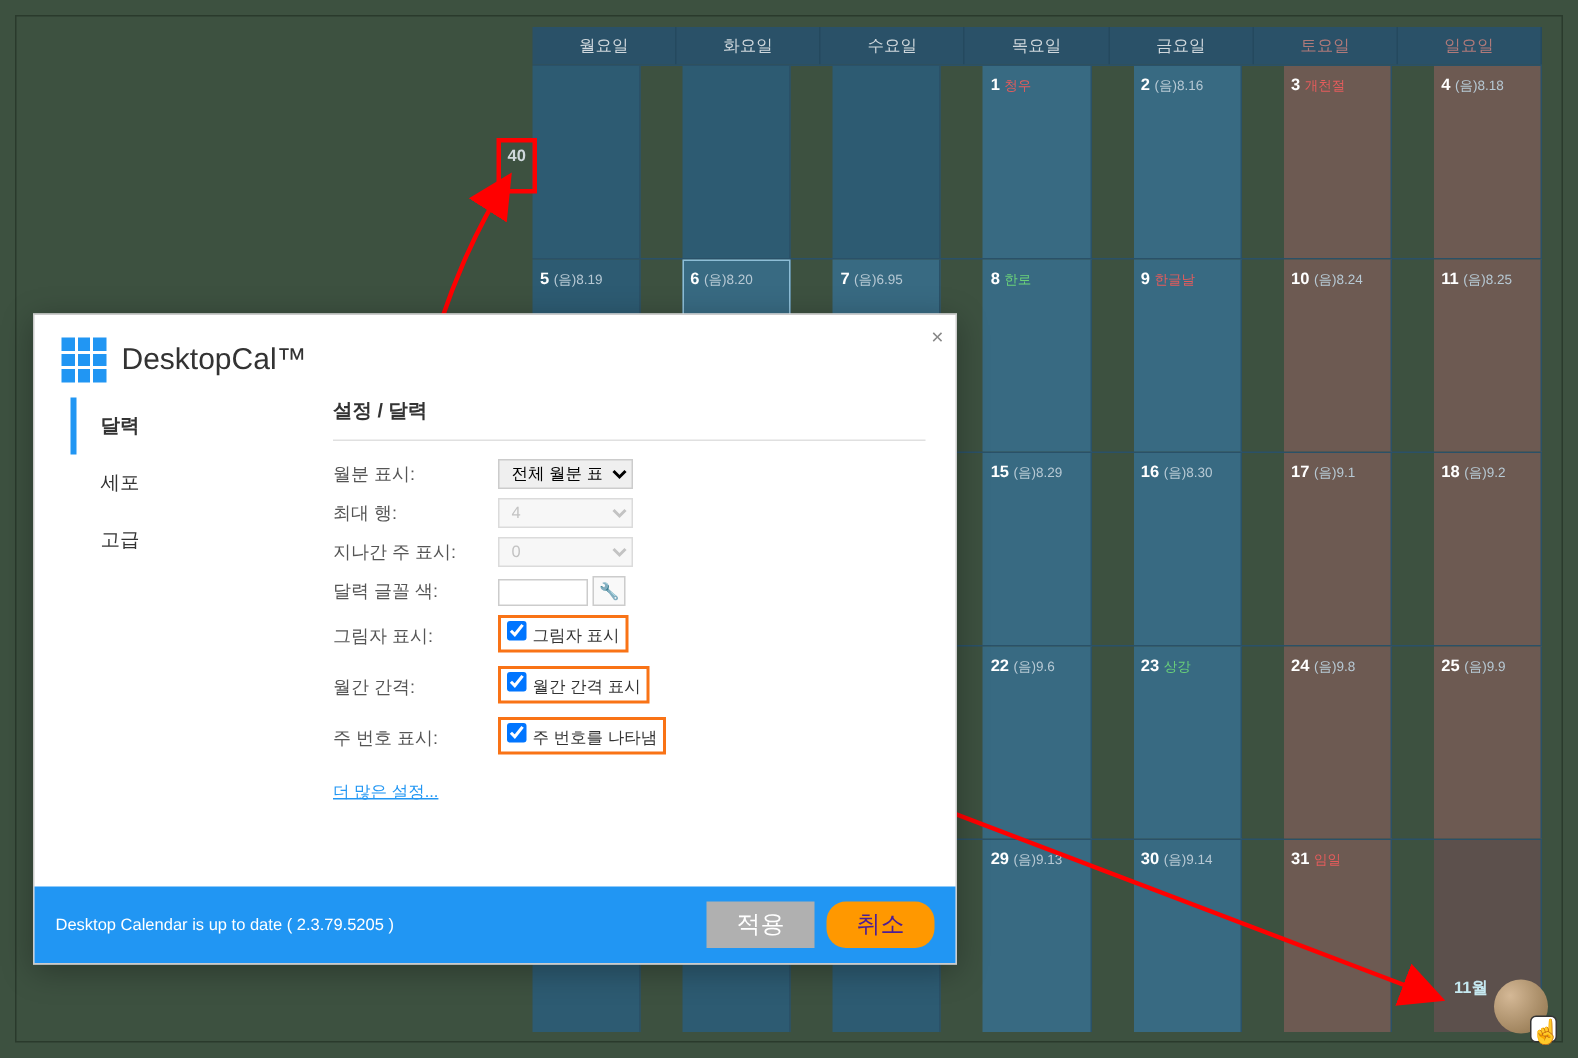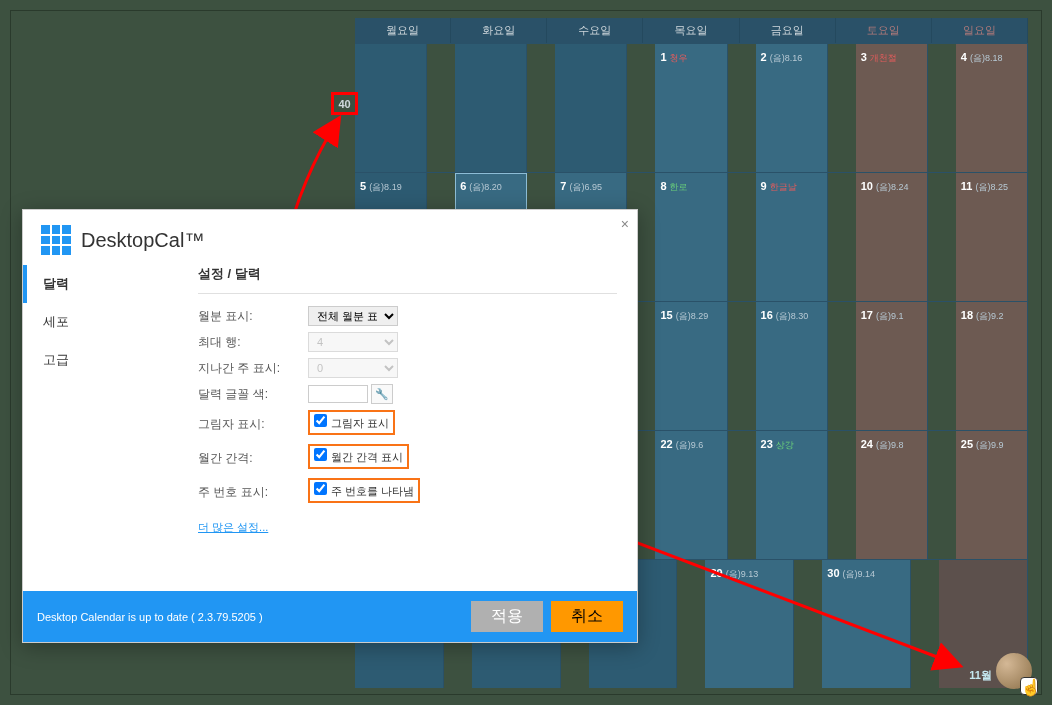--- a/index.html
+++ b/index.html
@@ -21,32 +21,32 @@
 .cal-cell.wk-sat { background: #6d5a52; }
 .cal-cell.wk-sun { background: #6d5a52; }
 .cal-cell.next { background: #385b6a; }
 .cal-cell.next.wk-sat, .cal-cell.next.wk-sun { background: #5c504c; }
 .cal-num { color: #fff; font-size: 11px; font-weight: bold; }
 .cal-sub { color: #b7c9d4; font-size: 9px; margin-left: 3px; }
 .cal-sub.red { color: #e55c5c; }
 .cal-sub.green { color: #6ad07a; }
 .cal-num.blank { color: transparent; }
 
-.wk40-box { position: absolute; left: 331px; top: 92px; width: 27px; height: 23px; border: 3px solid #ff0000; color: #cfd8dc; font-size: 11px; text-align: center; line-height: 19px; font-weight: bold; }
+.wk40-box { position: absolute; left: 331px; top: 92px; width: 27px; height: 37px; border: 3px solid #ff0000; color: #cfd8dc; font-size: 11px; text-align: center; line-height: 19px; font-weight: bold; }
 
 .arrow { position: absolute; pointer-events: none; }
 
 .dialog { position: absolute; left: 22px; top: 209px; width: 616px; height: 434px; background: #fff; border: 1px solid #ccc; box-shadow: 0 4px 20px rgba(0,0,0,0.3); }
 .dialog-close { position: absolute; right: 8px; top: 6px; color: #888; font-size: 14px; cursor: pointer; }
 .dialog-header { padding: 15px 18px 10px 18px; display: flex; align-items: center; }
 .logo { width: 30px; height: 30px; display: grid; grid-template-columns: 1fr 1fr 1fr; grid-template-rows: 1fr 1fr 1fr; gap: 2px; margin-right: 10px; }
 .logo div { background: #2196f3; }
 .app-title { font-size: 20px; color: #333; font-weight: 400; }
 
-.dialog-body { display: flex; height: 320px; }
+.dialog-body { display: flex; height: 320px; padding-left: 24px; }
 .sidebar { width: 155px; padding: 0; }
 .sidebar-item { padding: 10px 20px; font-size: 13px; color: #333; cursor: pointer; }
 .sidebar-item.active { border-left: 4px solid #2196f3; font-weight: bold; padding-left: 16px; }
 .content { flex: 1; padding: 0 20px 10px 20px; }
 .content-title { font-size: 13px; font-weight: bold; color: #333; padding-bottom: 10px; border-bottom: 1px solid #e0e0e0; margin-bottom: 12px; }
 .form-row { display: flex; align-items: center; margin-bottom: 6px; font-size: 12px; color: #555; }
 .form-label { width: 110px; }
 .form-ctrl select, .form-ctrl input[type=text] { font-size: 11px; padding: 2px 4px; border: 1px solid #ccc; }
 .form-ctrl select { width: 90px; }
 .form-ctrl .disabled { background: #f5f5f5; color: #aaa; }
@@ -55,23 +55,23 @@
 .chk-row input { margin-right: 4px; }
 .link-more { color: #2196f3; font-size: 11px; text-decoration: underline; cursor: pointer; display: inline-block; margin-top: 8px; }
 .link-reset { color: #2196f3; font-size: 11px; text-decoration: underline; cursor: pointer; display: inline-block; margin-top: 80px; }
 
 .check-highlight { border: 2px solid #f97316; padding: 2px 4px; margin-bottom: 3px; display: inline-block; }
 
 .dialog-footer { position: absolute; bottom: 0; left: 0; right: 0; background: #2196f3; padding: 10px 14px; display: flex; align-items: center; }
 .footer-status { color: #fff; font-size: 11px; flex: 1; }
 .btn { padding: 5px 20px; font-size: 16px; border: none; cursor: pointer; margin-left: 8px; }
 .btn-apply { background: #b0b0b0; color: #fff; }
-.btn-cancel { background: #ff9800; color: #000000; }
-
-.month-label { position: absolute; right: 60px; bottom: 22px; color: #c5e8f0; font-size: 11px; font-weight: bold; }
+.btn-cancel { background: #ff9800; color: #4c1d95; border-radius: 13px; }
+
+.month-label { position: absolute; right: 60px; bottom: 39px; color: #c5e8f0; font-size: 11px; font-weight: bold; }
 .squirrel { position: absolute; right: 16px; bottom: 12px; width: 40px; height: 40px; }
 .sq-body { width: 36px; height: 36px; background: radial-gradient(circle at 30% 30%, #d4b896, #8b6f47); border-radius: 50%; position: relative; }
 .sq-hand { position: absolute; right: -2px; bottom: -2px; width: 18px; height: 18px; background: #fff; border: 1px solid #333; border-radius: 4px; }
 </style>
 </head>
 <body>
 
 <div class="frame"></div>
 
 <div class="calendar">
@@ -120,20 +120,21 @@
         <div class="cal-cell cur"><span class="cal-num">23</span><span class="cal-sub green">상강</span></div>
         <div class="cal-cell wk-sat"><span class="cal-num">24</span><span class="cal-sub">(음)9.8</span></div>
         <div class="cal-cell wk-sun"><span class="cal-num">25</span><span class="cal-sub">(음)9.9</span></div>
       </div>
       <div class="cal-row">
         <div class="cal-cell past"><span class="cal-num blank">·</span><span class="cal-sub"></span></div>
         <div class="cal-cell past"><span class="cal-num blank">·</span><span class="cal-sub"></span></div>
         <div class="cal-cell past"><span class="cal-num blank">·</span><span class="cal-sub"></span></div>
         <div class="cal-cell cur"><span class="cal-num">29</span><span class="cal-sub">(음)9.13</span></div>
         <div class="cal-cell cur"><span class="cal-num">30</span><span class="cal-sub">(음)9.14</span></div>
+        <div class="cal-cell wk-sat"><span class="cal-num">31</span><span class="cal-sub red">임일</span></div>
         <div class="cal-cell next wk-sun"><span class="cal-num blank">·</span><span class="cal-sub"></span></div>
       </div>
     </div>
 </div>
 
 <div class="wk40-box">40</div>
 
 <svg class="arrow" style="left:0;top:0;width:1052px;height:705px">
   <defs>
     <marker id="ah" markerWidth="10" markerHeight="10" refX="8" refY="5" orient="auto">

